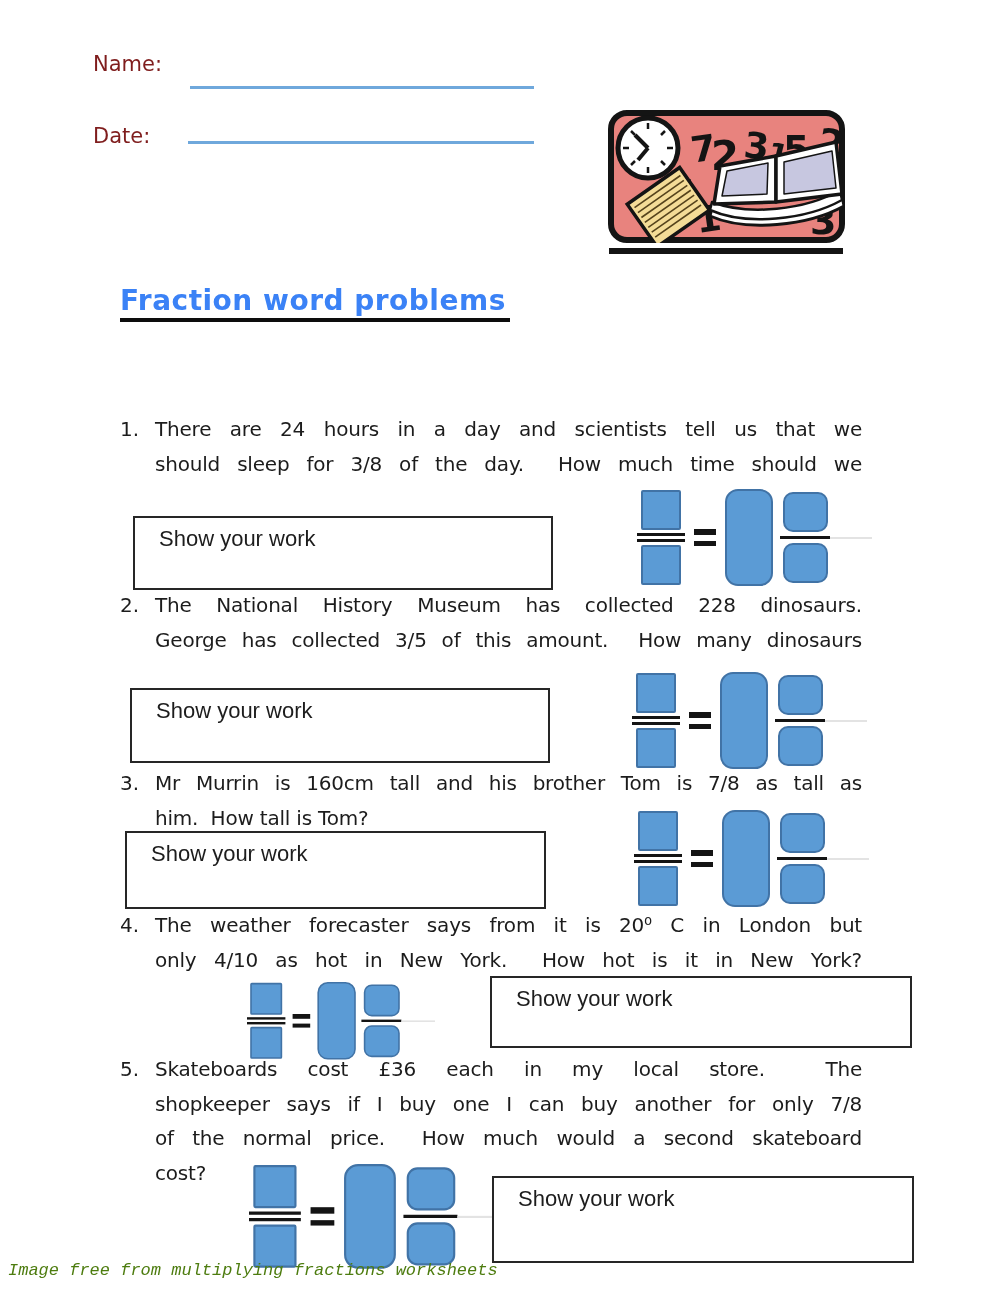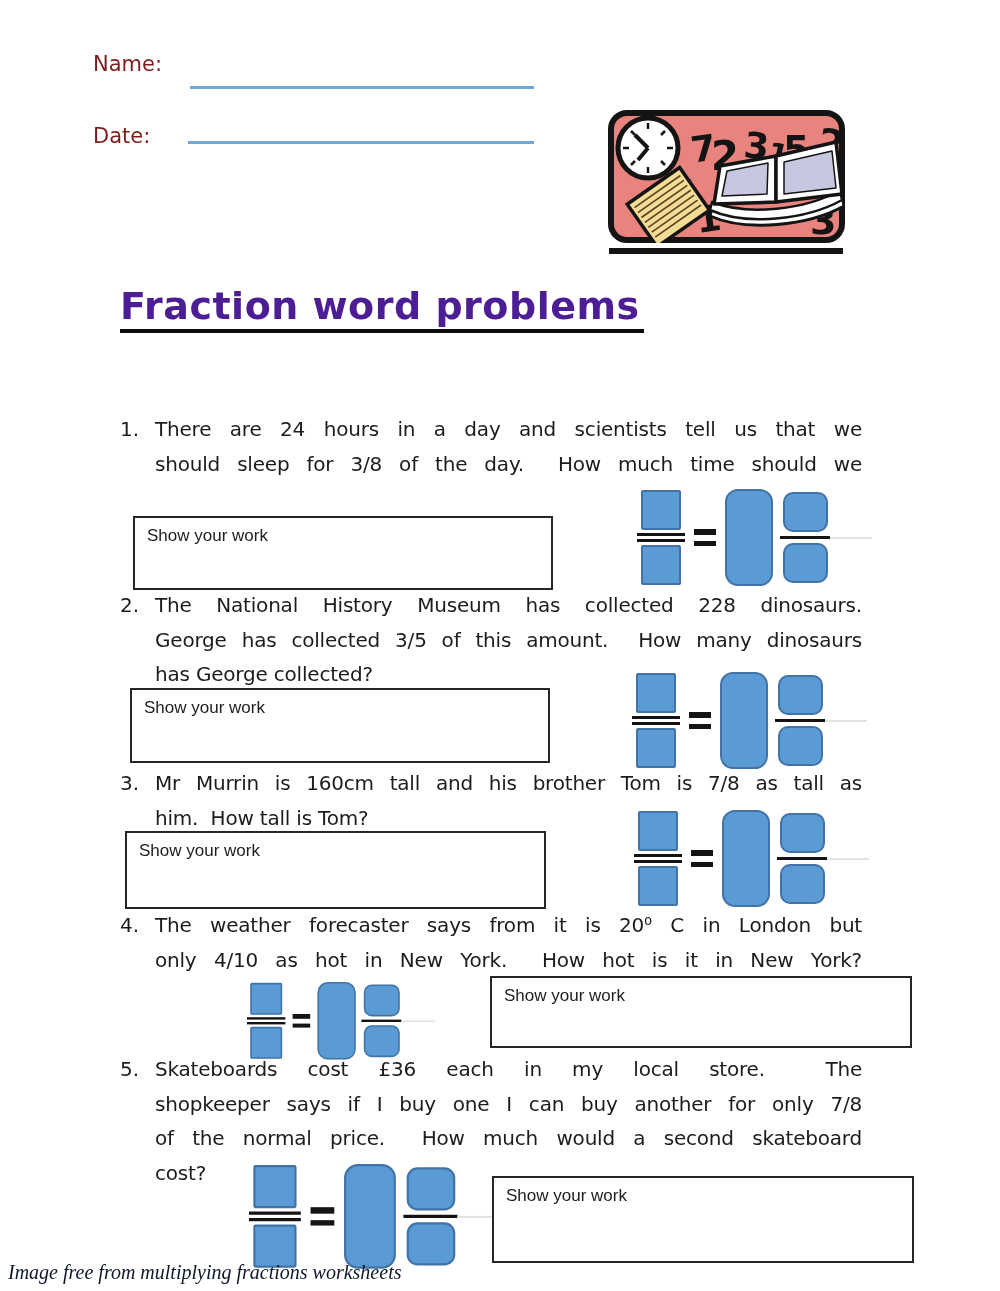--- a/index.html
+++ b/index.html
@@ -8,49 +8,49 @@
     font-family:"DejaVu Sans", sans-serif; color:#1c1c1c; overflow:hidden;
   }
   
   .hlabel { position:absolute; font-size:21px; color:#7f1d1d; }
   .hline  { position:absolute; height:3px; background:#6fa8dc; }
   
   .clipart { position:absolute; left:608px; top:110px; }
   .clipart-underline { position:absolute; left:609px; top:248px; width:234px; height:6px; background:#141414; }
   
   .title {
-    position:absolute; left:120px; top:284px; font-size:38px; font-weight:bold;
-    letter-spacing:0.5px; color:#4c1d95; border-bottom:4px solid #0d0d0d; padding:0 4px 1px 0;
+    position:absolute; left:120px; top:284px; font-size:28px; font-weight:bold;
+    letter-spacing:0.5px; color:#3b82f6; border-bottom:4px solid #0d0d0d; padding:0 4px 1px 0;
   }
   
   .prob { position:absolute; left:120px; width:742px; display:flex; font-size:20px; }
   .pnum { width:35px; flex:none; line-height:34.5px; }
   .plines { flex:1; min-width:0; }
   .pline { line-height:34.5px; white-space:pre-wrap; letter-spacing:-0.2px; }
   .jl { text-align:justify; text-align-last:justify; }
   
   .workbox { position:absolute; background:#fff; border:2px solid #262626; }
-  .worklabel { font-family:"Liberation Sans", sans-serif; font-size:17px; color:#1d1d1d; padding:8px 0 0 12px; }
+  .worklabel { font-family:"Liberation Sans", sans-serif; font-size:22px; color:#1d1d1d; padding:8px 0 0 24px; }
   
   .frac { position:absolute; display:flex; align-items:center; gap:7px; }
   .frac.small { transform:scale(0.8); transform-origin:left top; }
   .frac.big   { transform:scale(1.08); transform-origin:left top; }
   .fcol { display:flex; flex-direction:column; align-items:center; }
   .sq   { width:40px; height:40px; background:#5b9bd5; border:2px solid #4173a6; border-radius:2px; box-sizing:border-box; }
   .sfbar { width:48px; height:9px; margin:3px 0; display:flex; flex-direction:column; justify-content:space-between; }
   .sfbar span { display:block; height:3px; background:#141414; }
   .eq { display:flex; flex-direction:column; gap:6px; margin:0 2px; }
   .eq span { width:22px; height:5.5px; background:#141414; }
   .tall { width:48px; height:97px; background:#5b9bd5; border:2px solid #4173a6; border-radius:13px; box-sizing:border-box; }
   .rq { width:45px; height:40px; background:#5b9bd5; border:2px solid #4173a6; border-radius:10px; box-sizing:border-box; }
   .rfbar { width:50px; height:3.5px; background:#141414; margin:3.5px 0; position:relative; }
   .rfbar::after { content:''; position:absolute; left:100%; top:1px; width:42px; height:2px; background:#e3e3e3; }
   
-  .footer { position:absolute; left:8px; top:1261px; font-family:Liberation Serif, serif;
-            font-style:italic; font-size:20px; color:#0f172a; }
+  .footer { position:absolute; left:8px; top:1261px; font-family:Liberation Mono, monospace;
+            font-style:italic; font-size:17px; color:#4d7c0f; }
 </style>
 </head>
 <body>
 
 <div class="page">
 
   <div class="hlabel" style="left:93px; top:52px;">Name:</div>
   <div class="hline" style="left:190px; top:86px; width:344px;"></div>
   <div class="hlabel" style="left:93px; top:104px;margin-top:20px;">Date:</div>
   <div class="hline" style="left:188px; top:141px; width:346px;"></div>
@@ -138,21 +138,20 @@
       <div class="rfbar"></div>
       <div class="rq"></div>
     </div>
   </div>
 
   <div class="prob" style="top:588px;">
     <div class="pnum">2.</div>
     <div class="plines">
       <div class="pline jl">The National History Museum has collected 228 dinosaurs.</div>
       <div class="pline jl">George has collected 3/5 of this amount.  How many dinosaurs</div>
-      <div class="pline">has George collected?</div>
     </div>
   </div>
   <div class="workbox" style="left:130px; top:688px; width:416px; height:71px;">
     <div class="worklabel">Show your work</div>
   </div>
   <div class="frac" style="left:632px; top:672px;">
     <div class="fcol">
       <div class="sq"></div>
       <div class="sfbar">
           <span></span>

